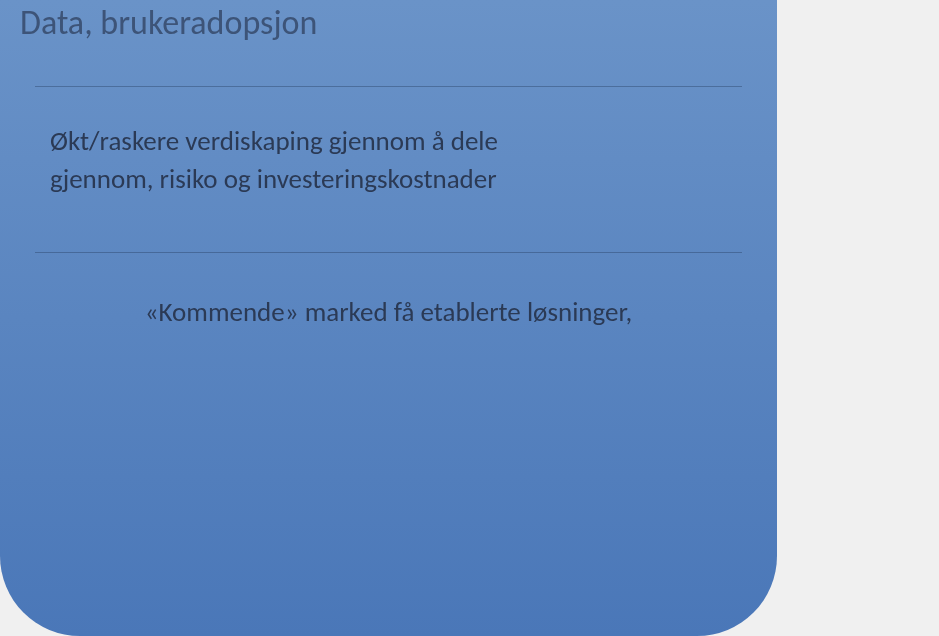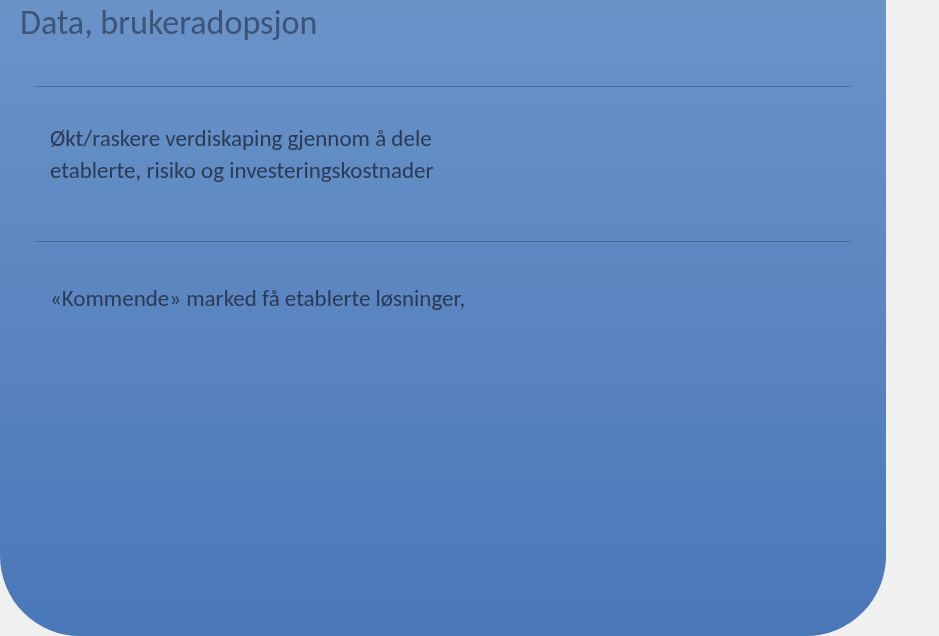--- a/index.html
+++ b/index.html
@@ -10,21 +10,21 @@
 
     body {
       width: 939px;
       height: 636px;
       font-family: Calibri, 'Segoe UI', Arial, sans-serif;
       overflow: hidden;
       background: #f0f0f0;
     }
 
     .slide-container {
-      width: 886px;
+      width: 777px;
       height: 636px;
       position: relative;
       background: linear-gradient(180deg, #6a93c8 0%, #5a85c0 50%, #4a77b8 100%);
       border-bottom-left-radius: 80px;
       border-bottom-right-radius: 80px;
       display: flex;
       flex-direction: column;
     }
 
     .section {
@@ -39,30 +39,31 @@
     }
 
     .section-middle {
       padding-top: 35px;
       padding-bottom: 55px;
     }
 
     .section-bottom {
       padding-top: 40px;
       padding-bottom: 50px;
+      text-align: center;
     }
 
     .divider {
       height: 1px;
       background: rgba(30, 50, 80, 0.35);
       margin: 0 35px;
     }
 
     .text-line {
-      font-size: 23px;
+      font-size: 27px;
       line-height: 1.4;
       color: #2b3a55;
       font-weight: 400;
     }
 
     .text-line-top {
       font-size: 34px;
       color: #3d5478;
       line-height: 1.35;
     }
@@ -73,21 +74,21 @@
 <div class="slide-container">
 
   <div class="section section-top">
     <div class="text-line text-line-top">Data, brukeradopsjon</div>
   </div>
 
   <div class="divider"></div>
 
   <div class="section section-middle">
     <div class="text-line">Økt/raskere verdiskaping gjennom å dele</div>
-    <div class="text-line">etablerte, risiko og investeringskostnader</div>
+    <div class="text-line">gjennom, risiko og investeringskostnader</div>
   </div>
 
   <div class="divider"></div>
 
   <div class="section section-bottom">
     <div class="text-line">«Kommende» marked få etablerte løsninger,</div>
   </div>
 
 </div>
 

